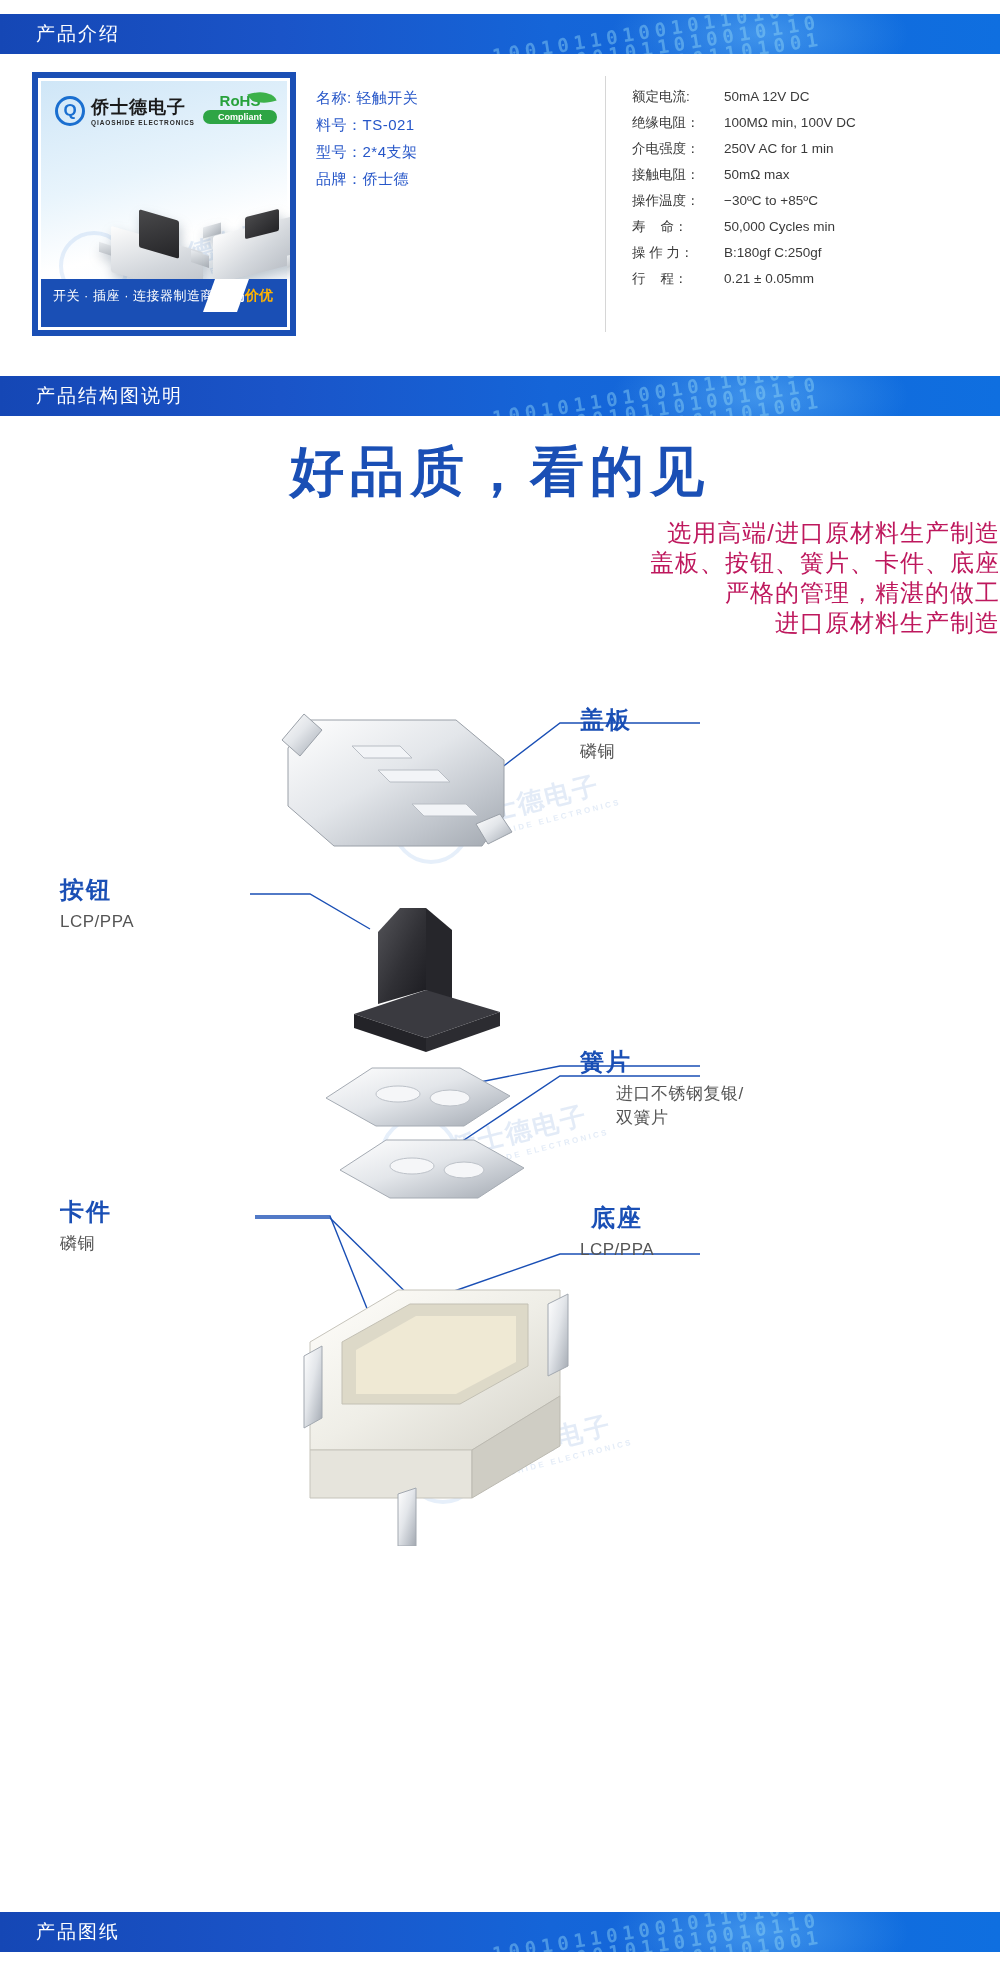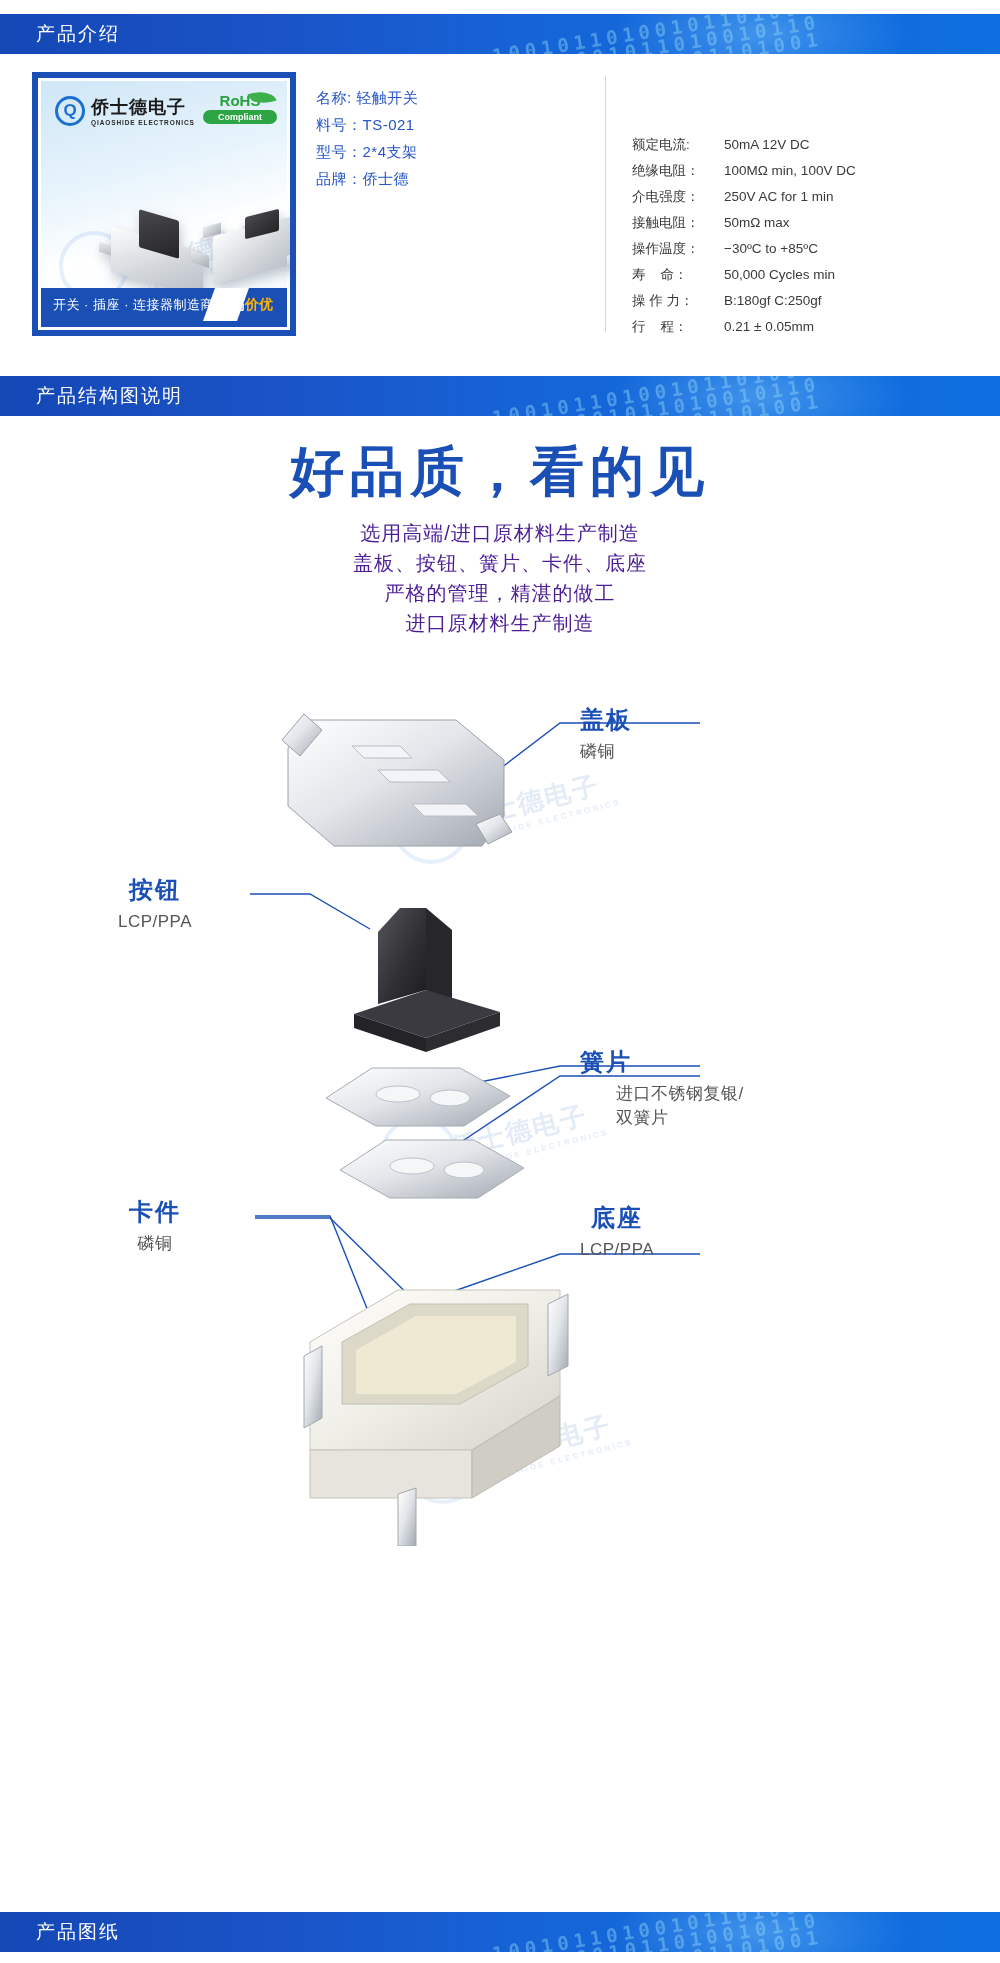--- a/index.html
+++ b/index.html
@@ -74,55 +74,55 @@
   .sw .btn  { position: absolute; background: linear-gradient(150deg,#4a4a4c,#242427); border-radius: 2px; }
   .sw .pin  { position: absolute; background: linear-gradient(150deg,#e9ecef,#a9afb6); }
 
   .wm { position: absolute; opacity: .13; pointer-events: none; user-select: none;
         color: #2f6fc4; font-weight: 700; white-space: nowrap; }
   .wm .cn { font-size: 26px; letter-spacing: 2px; }
   .wm .en { font-size: 8px; letter-spacing: 2.5px; }
   .wm-ring { position: absolute; border: 4px solid #3f86d8; border-radius: 50%; opacity: .13; }
 
   .pi-banner {
-    position: absolute; left: 0; bottom: 0; width: 100%; height: 39px;
+    position: absolute; left: 0; bottom: 0; width: 100%; height: 48px;
     background: #1a4fb5; color: #fff; font-size: 13px; line-height: 33px;
   }
   .pi-banner .l { position: absolute; left: 12px; letter-spacing: .5px; }
   .pi-banner .sep {
     position: absolute; left: 168px; top: 0; width: 34px; height: 33px;
     background: #fff; transform: skewX(-20deg);
   }
   .pi-banner .r { position: absolute; right: 14px; font-size: 14px; font-weight: 700; }
   .pi-banner .r .hl { color: #ffb300; }
 
   .info-list { position: absolute; left: 316px; top: 30px; }
   .info-list div { font-size: 15px; color: #2656c8; line-height: 27px; letter-spacing: .5px; }
 
   .divider { position: absolute; left: 605px; top: 22px; width: 1px; height: 256px; background: #d6d6d6; }
 
-  .spec { position: absolute; left: 632px; top: 30px; margin-top: 48px; }
+  .spec { position: absolute; left: 632px; top: 30px; }
   .spec .row { display: flex; line-height: 26px; font-size: 13.5px; color: #3a3a3a; }
   .spec .k { width: 92px; white-space: pre; }
   .spec .v { }
 
   
   #struct { position: absolute; left: 0; top: 416px; width: 1000px; height: 1470px; text-decoration: underline; }
   .st-title {
     position: absolute; top: 20px; width: 100%; text-align: center;
     font-size: 54px; font-weight: 700; color: #1a4fb5; letter-spacing: 6px;
   }
   .st-sub { position: absolute; top: 102px; width: 100%; text-align: center; }
-  .st-sub div { font-size: 20px; color: #4c1d95; line-height: 30px; letter-spacing: 1px; }
+  .st-sub div { font-size: 24px; color: #be185d; line-height: 30px; letter-spacing: 1px; text-align: right; }
 
   .part-label { position: absolute; }
   .part-label .n { font-size: 24px; font-weight: 700; color: #1a4fb5; letter-spacing: 2px; }
   .part-label .m { font-size: 17px; color: #555; letter-spacing: .5px; margin-top: 4px; line-height: 24px; }
   .part-label.right { text-align: left; }
-  .part-label.left { text-align: center; }
+  .part-label.left { text-align: left; }
 
   .lead { position: absolute; pointer-events: none; }
 
   
   #bottom-bar { top: 1912px; }
 </style>
 </head>
 <body>
 
 <div class="section-bar" style="top:14px;">

